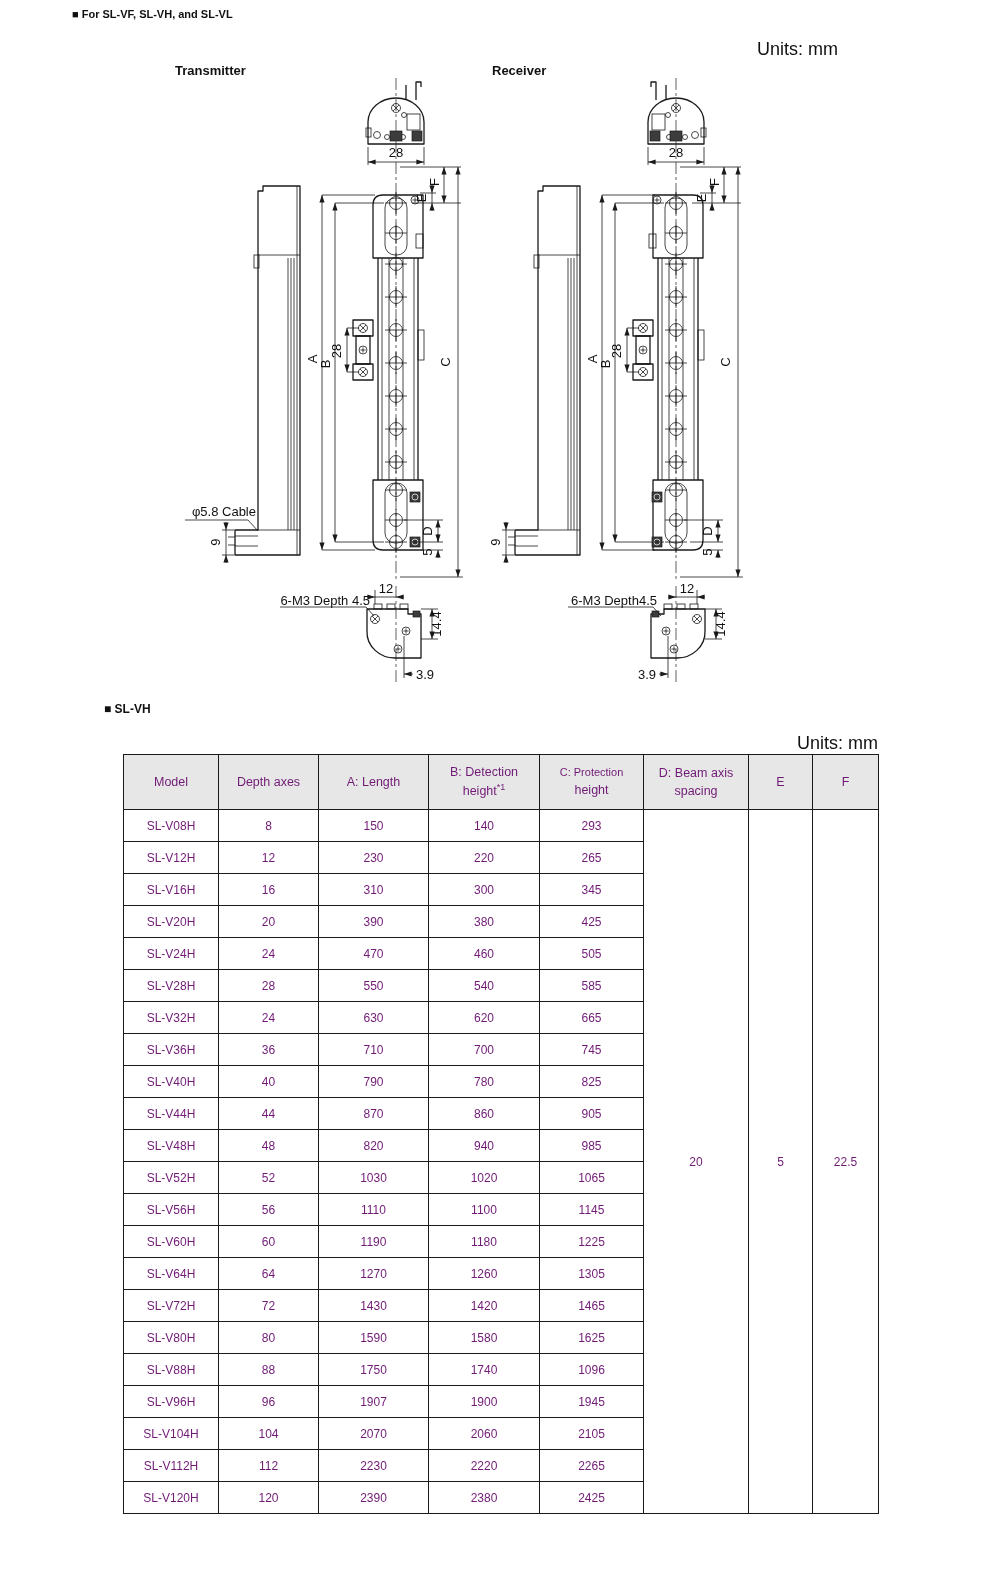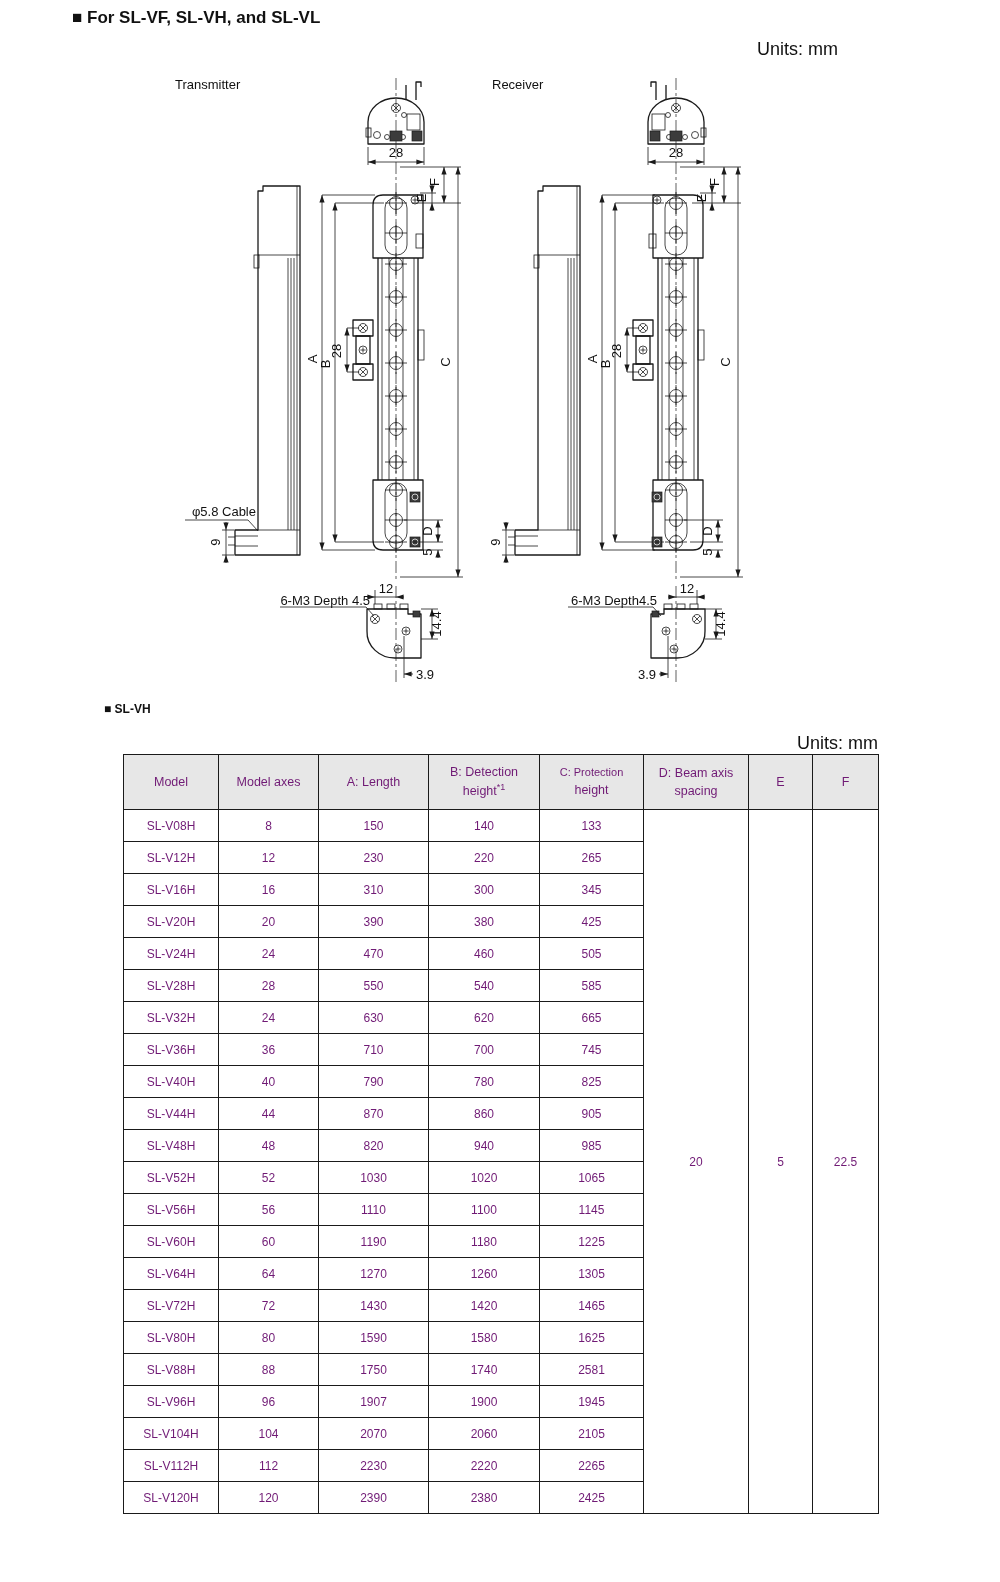--- a/index.html
+++ b/index.html
@@ -1,23 +1,23 @@
 <!DOCTYPE html>
 <html><head>
 <meta charset="utf-8">
 <style>
   html,body { margin:0; padding:0; background:#fff; }
   .page { position:relative; width:1000px; height:1582px; background:#fff; overflow:hidden;
           font-family:"Liberation Sans", sans-serif; color:#111; }
-  .h1 { position:absolute; left:72px; top:8px; font-size:17px; font-weight:bold; white-space:nowrap; }
+  .h1 { position:absolute; left:72px; top:8px; font-size:11px; font-weight:bold; white-space:nowrap; }
   .h2 { position:absolute; left:104px; top:702px; font-size:12px; font-weight:bold; white-space:nowrap; }
   .units { position:absolute; font-size:18px; font-weight:normal; white-space:nowrap; }
   .units-top { top:39px; right:162px; }
   .units-table { top:733px; right:122px; }
-  .dlabel { position:absolute; font-size:13px; font-weight:normal; white-space:nowrap;margin-top:14px; }
+  .dlabel { position:absolute; font-size:13px; font-weight:bold; white-space:nowrap; }
   .dlabel-t { left:175px; top:63px; }
   .dlabel-r { left:492px; top:63px; }
   svg.drawing { position:absolute; top:78px; }
   #t-svg { left:170px; }
   #r-svg { left:450px; }
 
   
   .ol   { fill:none; stroke:#1a1a1a; stroke-width:1.3; stroke-linejoin:round; }
   .thin { fill:none; stroke:#1a1a1a; stroke-width:0.8; }
   .dim  { fill:none; stroke:#1a1a1a; stroke-width:0.8; }
@@ -396,21 +396,21 @@
         <col style="width:110px">
         <col style="width:111px">
       <col style="width:104px">
         <col style="width:105px">
         <col style="width:64px">
         <col style="width:66px">
     </colgroup>
     <thead>
       <tr>
         <th>Model</th>
-        <th>Model axes</th>
+        <th>Depth axes</th>
         <th>A: Length</th>
         <th>
           <div>B: Detection</div>
           <div><span>height</span><sup>*1</sup></div>
         </th>
         <th>
           <div class="cline1">C: Protection</div>
           <div>height</div>
         </th>
         <th>
@@ -420,21 +420,21 @@
         <th>E</th>
         <th>F</th>
       </tr>
     </thead>
     <tbody>
         <tr>
           <td>SL-V08H</td>
           <td>8</td>
           <td>150</td>
           <td>140</td>
-          <td>133</td>
+          <td>293</td>
           <td rowspan="22">20</td>
           <td rowspan="22">5</td>
           <td rowspan="22">22.5</td>
         </tr>
         <tr>
           <td>SL-V12H</td>
           <td>12</td>
           <td>230</td>
           <td>220</td>
           <td>265</td>
@@ -542,21 +542,21 @@
           <td>80</td>
           <td>1590</td>
           <td>1580</td>
           <td>1625</td>
         </tr>
         <tr>
           <td>SL-V88H</td>
           <td>88</td>
           <td>1750</td>
           <td>1740</td>
-          <td>2581</td>
+          <td>1096</td>
         </tr>
         <tr>
           <td>SL-V96H</td>
           <td>96</td>
           <td>1907</td>
           <td>1900</td>
           <td>1945</td>
         </tr>
         <tr>
           <td>SL-V104H</td>

